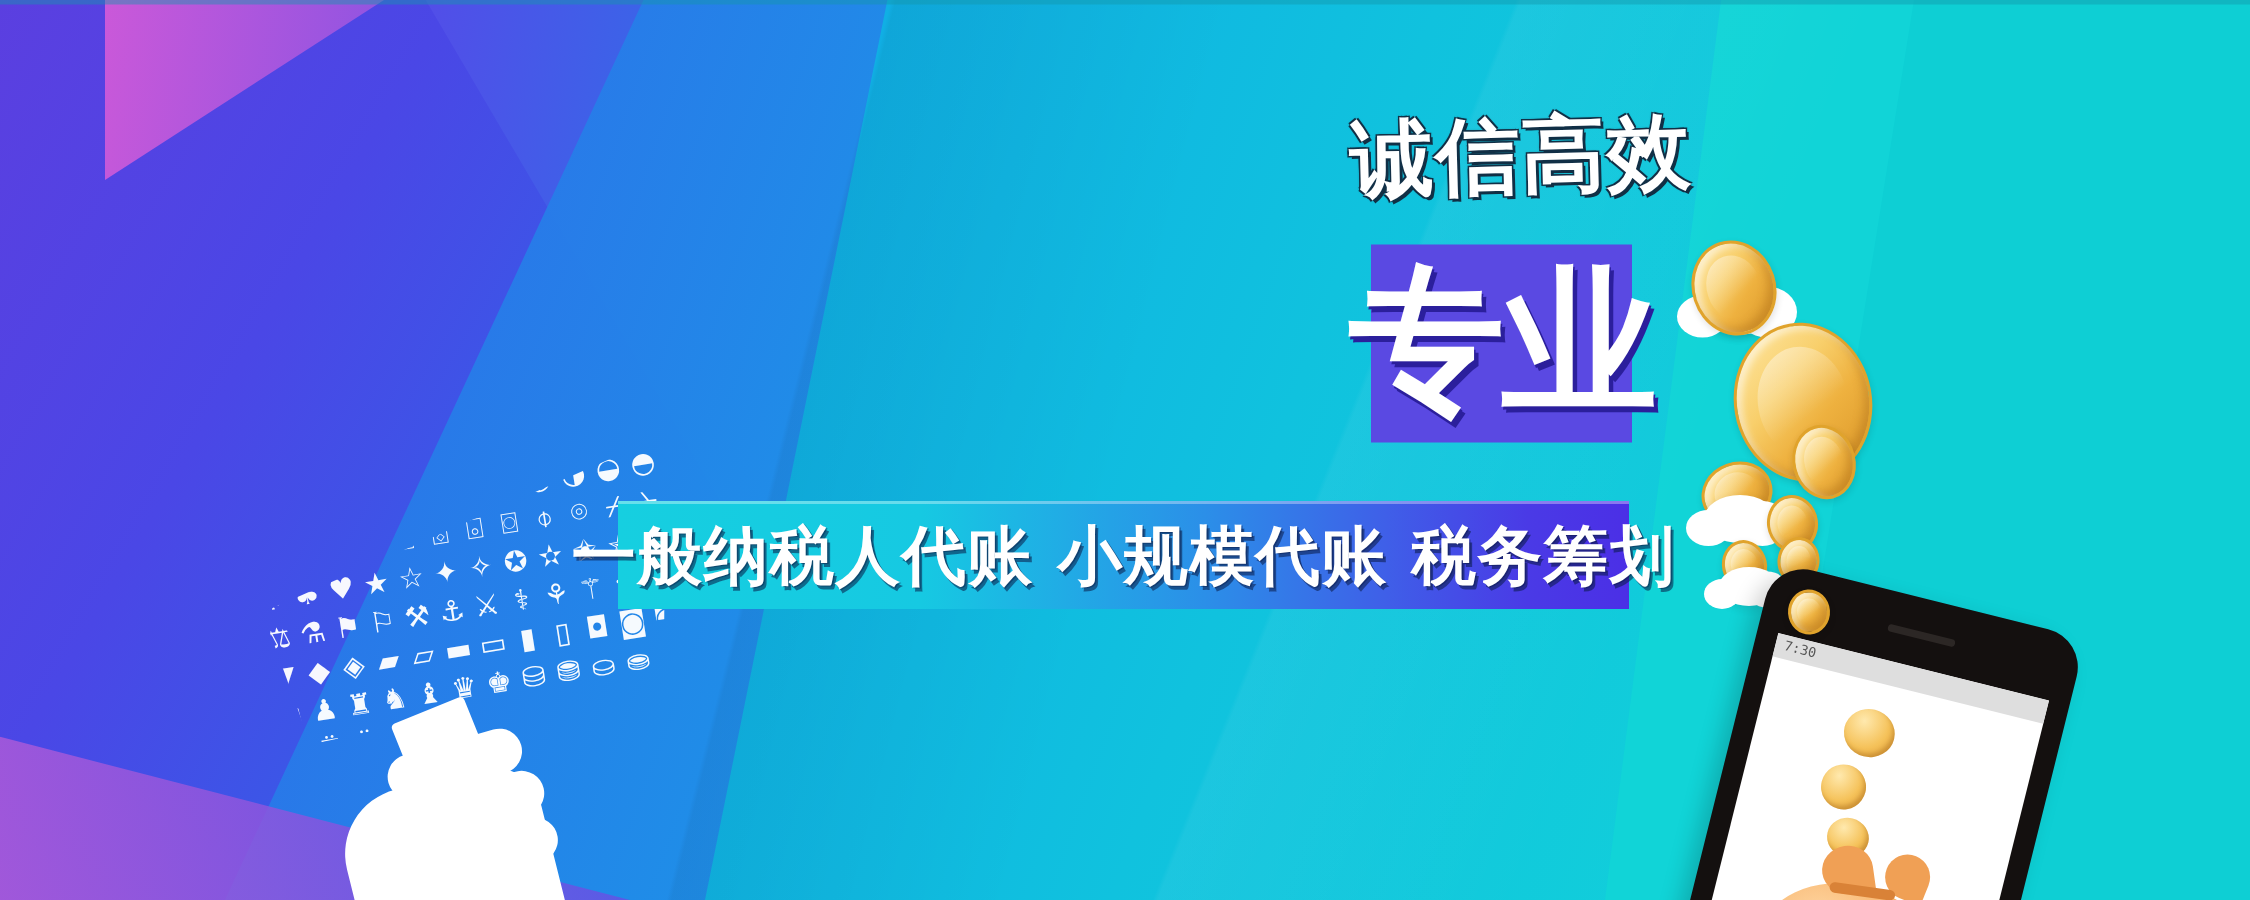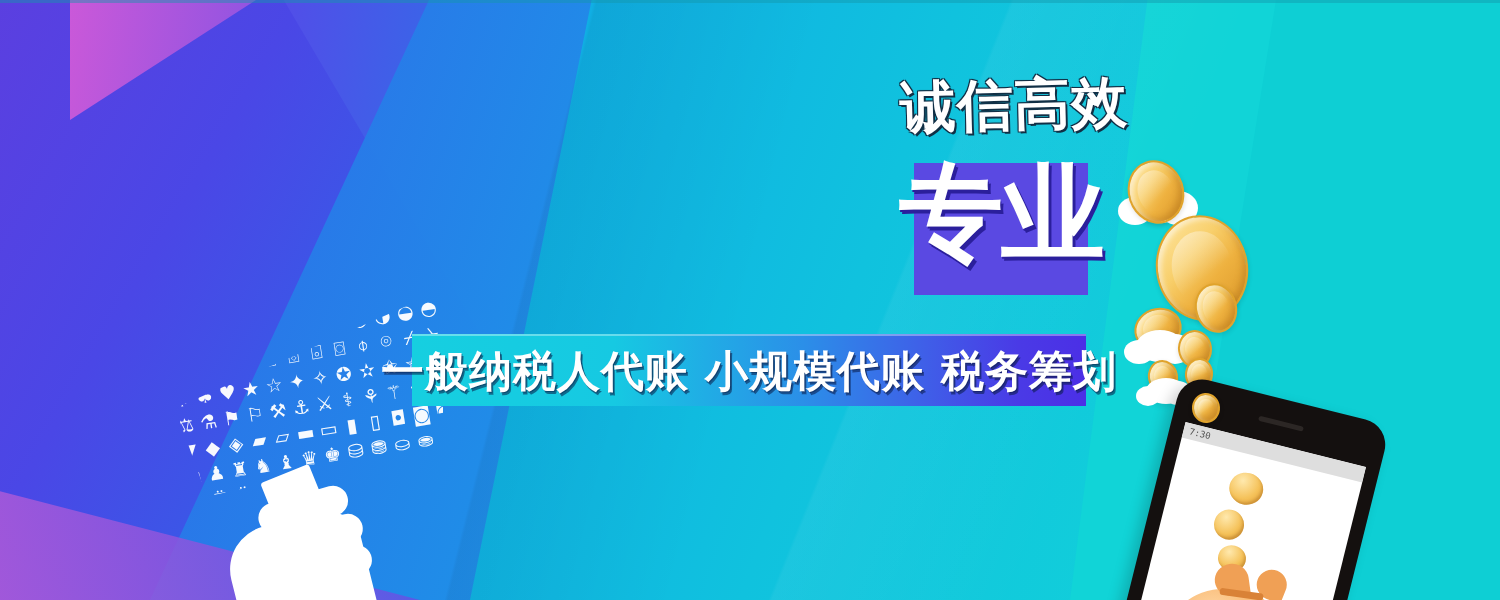--- a/index.html
+++ b/index.html
@@ -111,21 +111,21 @@
       1px -1px 0 #123045,
       -1px 1px 0 #123045;
     font-family:"DejaVu Sans","Liberation Sans",sans-serif;
   }
 
   
   .pro-box{
     position:absolute;left:914px;top:163px;
     width:174px;height:132px;
     background:#5a49e2;
-    display:flex;align-items:flex-start;justify-content:center;
+    display:flex;align-items:center;justify-content:center;
   }
   .pro-box .pro-text{
     font-size:104px;line-height:1;
     font-weight:bold;color:#ffffff;
     white-space:nowrap;
     letter-spacing:-2px;
     transform:translateY(-2px);
     text-shadow:3px 4px 0 #2b1f9c, 1px 2px 0 #2b1f9c;
     font-family:"DejaVu Sans","Liberation Sans",sans-serif;
   }

